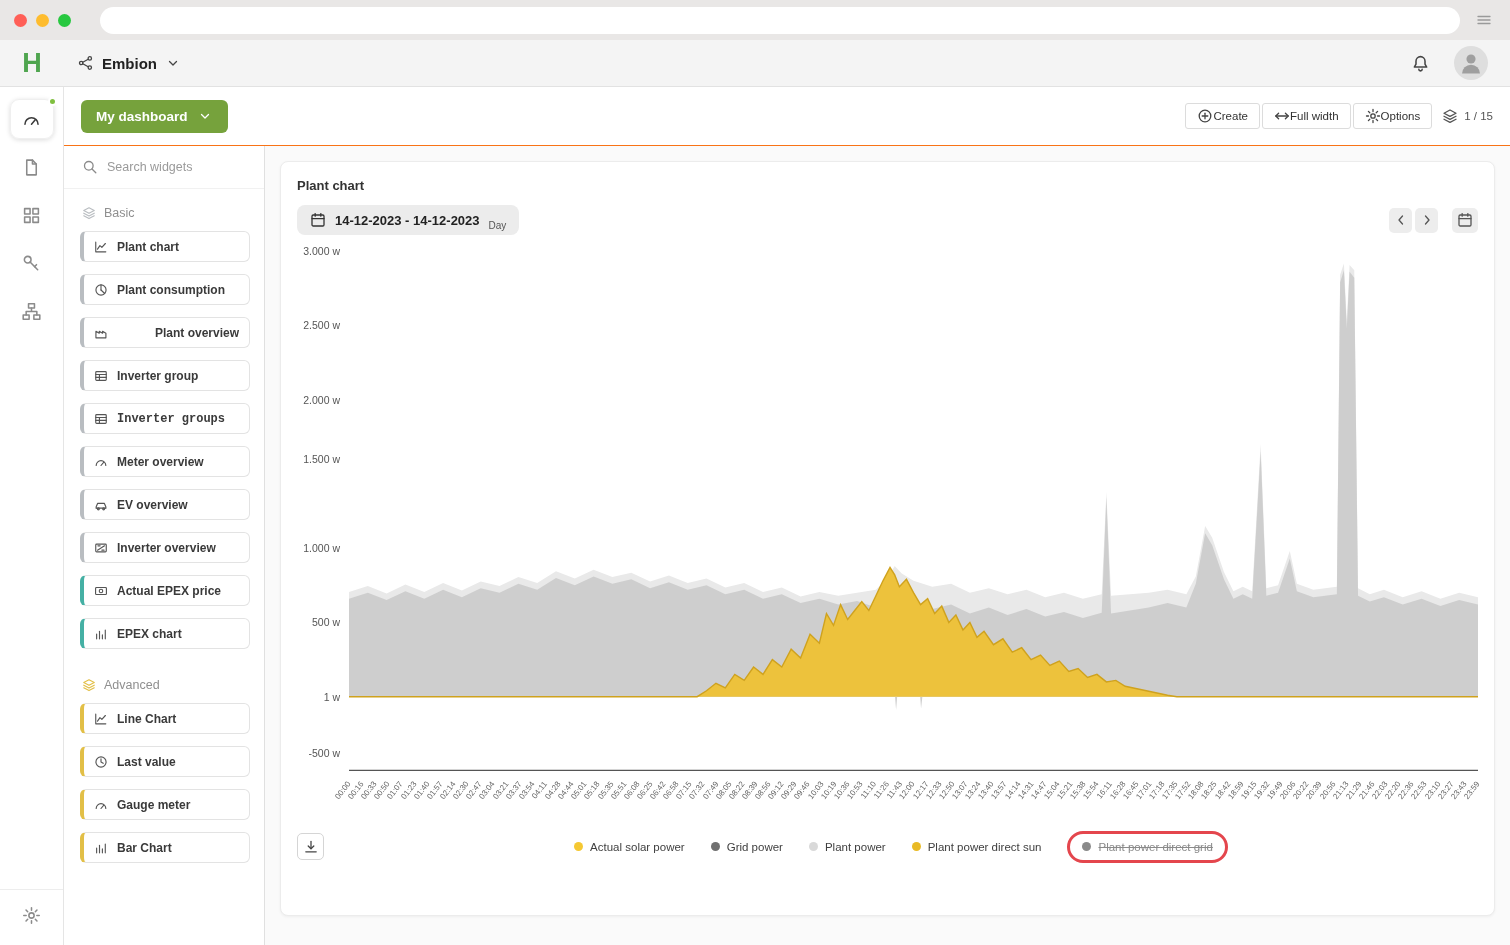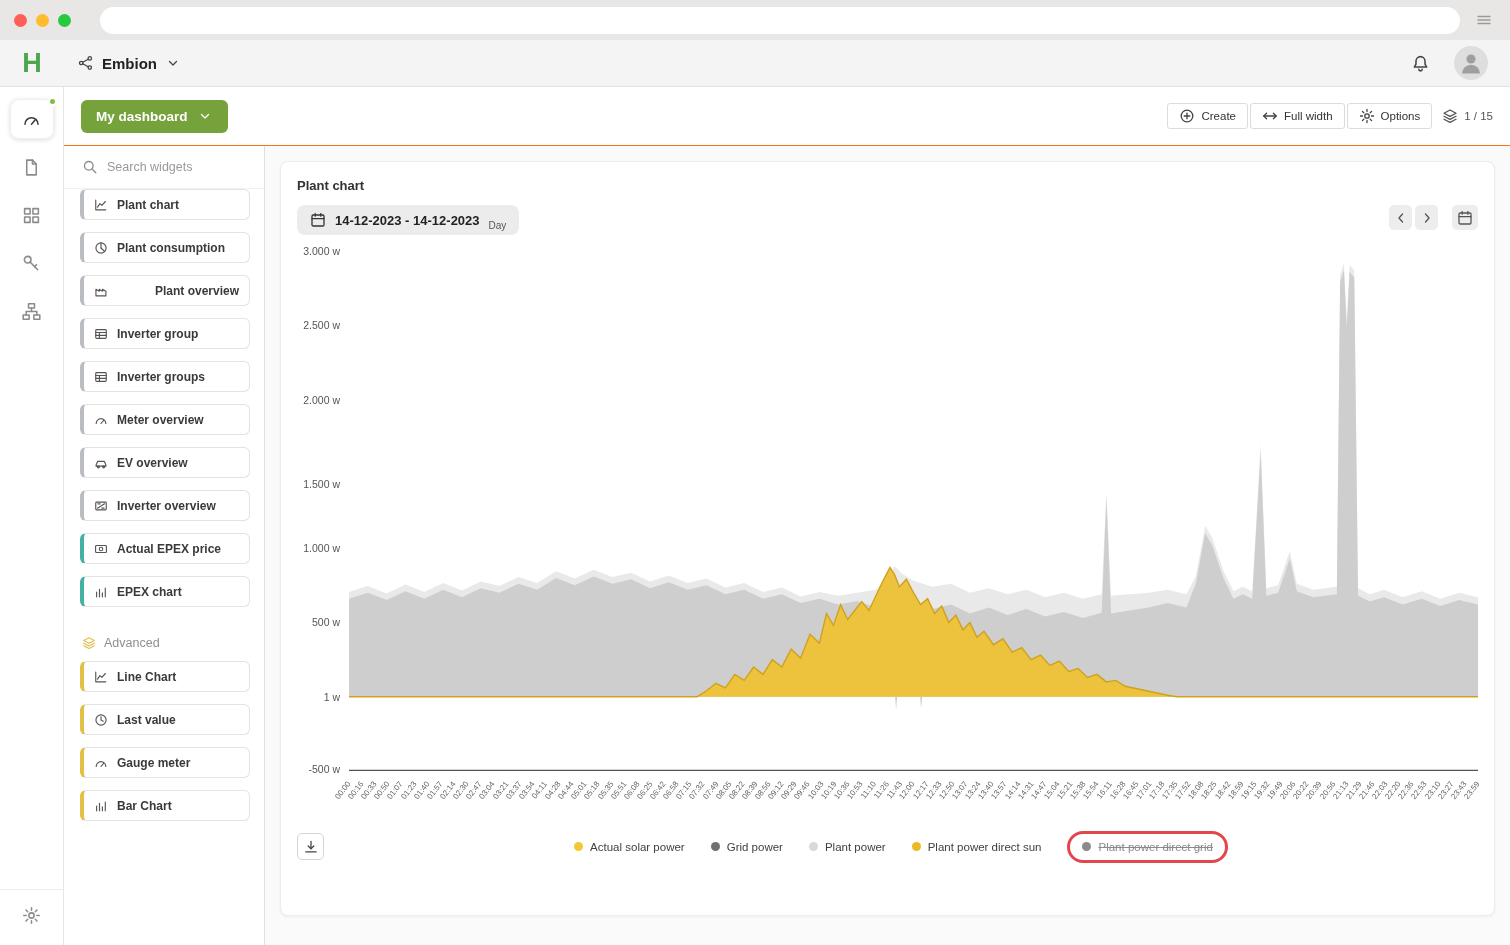--- a/index.html
+++ b/index.html
@@ -32,21 +32,21 @@
   .nav-item.active .active-dot { position:absolute; top:-3px; right:-4px; width:9px; height:9px; border-radius:50%; border:2px solid #fff; }
   .nav-bottom { margin-top:auto; width:100%; border-top:1px solid #ededed; display:flex; justify-content:center; padding:16px 0 20px; color:#8b8b8b; }
   .nav-bottom span { cursor:pointer; display:flex; }
 
   .main-col { flex:1; display:flex; flex-direction:column; min-width:0; }
 
   
   .dash-bar { flex:0 0 59px; background:#fff; border-bottom:1px solid #f97316; display:flex; align-items:center; padding:0 17px; }
   .dash-btn { color:#fff; font-weight:bold; font-size:13.5px; border:none; border-radius:6px; height:33px; padding:0 15px; display:flex; align-items:center; gap:9px; cursor:pointer; font-family:inherit; }
   .bar-right { margin-left:auto; display:flex; align-items:center; }
-  .tool-btn { background:#fff; border:1px solid #dcdcdc; border-radius:3px; height:26px; padding:0 11px; display:flex; align-items:center; gap:6px; font-size:11.5px; color:#333; margin-left:2px; cursor:pointer; font-family:inherit; }
+  .tool-btn { background:#fff; border:1px solid #dcdcdc; border-radius:3px; height:26px; padding:0 11px; display:flex; align-items:center; font-size:11.5px; color:#333; margin-left:2px; cursor:pointer; font-family:inherit; }
   .tool-btn .ti { display:flex; color:#444; }
   .page-ind { display:flex; align-items:center; gap:6px; font-size:11.5px; color:#555; margin-left:10px; }
   .page-ind span { display:flex; align-items:center; }
 
   .content-row { flex:1; display:flex; min-height:0; }
 
   
   .widget-panel { flex:0 0 201px; background:#fff; border-right:1px solid #e0e0e0; overflow:hidden; }
   .search-row { display:flex; align-items:center; gap:9px; padding:13px 12px 13px 18px; border-bottom:1px solid #f1f1f1; color:#8a8a8a; }
   .search-row input { border:none; outline:none; font-size:12.5px; width:130px; color:#333; background:transparent; font-family:inherit; }
@@ -54,21 +54,21 @@
   .wsection-h { display:flex; align-items:center; gap:8px; color:#8f8f8f; font-size:12.5px; padding:17px 0 11px 18px; }
   .witem { margin:0 14px 12px 16px; height:31px; border:1px solid #e3e3e3; border-left-width:4px; border-left-style:solid; border-radius:6px; display:flex; align-items:center; gap:9px; padding:0 10px; font-size:12px; font-weight:bold; color:#3a3a3a; cursor:pointer; background:#fff; }
   .witem .wicon { display:flex; color:#555; }
 
   
   .main-area { flex:1; background:#fafafa; padding:15px; min-width:0; }
   .card { background:#fff; border:1px solid #ececec; border-radius:8px; box-shadow:0 1px 3px rgba(0,0,0,.05); height:755px; padding:16px 16px 10px; position:relative; }
   .card-title { font-size:13px; font-weight:bold; color:#333; }
   .device-row { display:flex; align-items:center; gap:9px; margin-top:10px; font-family:"DejaVu Sans Mono", monospace; font-size:12px; color:#222; }
   .dot { width:9px; height:9px; border-radius:50%; flex:0 0 9px; }
-  .controls-row { margin-top:12px; display:flex; align-items:flex-start; }
+  .controls-row { margin-top:12px; display:flex; align-items:center; }
   .date-chip { background:#ececec; border-radius:8px; height:30px; display:flex; align-items:center; gap:9px; padding:0 13px; cursor:pointer; }
   .date-chip .ci { display:flex; color:#333; }
   .date-chip .dtext { font-weight:bold; font-size:13px; color:#222; }
   .date-chip .gran { font-size:10px; color:#555; align-self:flex-end; margin-bottom:4px; }
   .nav-btns { margin-left:auto; display:flex; align-items:center; gap:3px; }
   .icon-btn { background:#ededed; border:none; border-radius:5px; width:23px; height:25px; display:flex; align-items:center; justify-content:center; color:#555; cursor:pointer; }
   .cal-btn { width:26px; margin-left:11px; }
 
   
   .chart-wrap { margin-top:16px; display:flex; }
@@ -257,20 +257,30 @@
           <div class="search-row">
             <span style="display:flex">
                 <svg width="16" height="16" viewBox="0 0 16 16" fill="none" stroke="currentColor" stroke-width="1.3" stroke-linecap="round" stroke-linejoin="round">
                   <circle cx="6.8" cy="6.8" r="4.3"></circle>
                   <line x1="10" y1="10" x2="13.8" y2="13.8"></line>
                 </svg>
               </span>
             <input placeholder="Search widgets" style="">
           </div>
           <div id="sections">
+              <div class="wsection-h">
+                <span style="display:flex;color:#b9bdc1">
+                  <svg width="14" height="14" viewBox="0 0 16 16" fill="none" stroke="currentColor" stroke-width="1.3" stroke-linecap="round" stroke-linejoin="round">
+                    <polygon points="8 2 14 5.2 8 8.4 2 5.2"></polygon>
+                    <polyline points="2 8.2 8 11.4 14 8.2"></polyline>
+                    <polyline points="2 11.2 8 14.4 14 11.2"></polyline>
+                  </svg>
+                </span>
+                <span>Basic</span>
+              </div>
               <div class="witem" style="border-left-color: rgb(185, 189, 193);">
                 <span class="wicon">
                   <svg width="14" height="14" viewBox="0 0 16 16" fill="none" stroke="currentColor" stroke-width="1.3" stroke-linecap="round" stroke-linejoin="round">
                     <path d="M2 2.5v11h11.5"></path>
                     <polyline points="4 10.5 6.8 6.5 9 8.5 13 4"></polyline>
                   </svg>
                 </span>
                 <span>Plant chart</span>
               </div>
               <div class="witem" style="border-left-color: rgb(185, 189, 193);">
@@ -295,21 +305,21 @@
                 <span class="wicon">
                   <svg width="14" height="14" viewBox="0 0 16 16" fill="none" stroke="currentColor" stroke-width="1.3" stroke-linecap="round" stroke-linejoin="round">
                     <rect x="2" y="3" width="12" height="10" rx="1"></rect>
                     <line x1="2" y1="6.3" x2="14" y2="6.3"></line>
                     <line x1="2" y1="9.6" x2="14" y2="9.6"></line>
                     <line x1="6.2" y1="6.3" x2="6.2" y2="13"></line>
                   </svg>
                 </span>
                 <span>Inverter group</span>
               </div>
-              <div class="witem" style="border-left-color: rgb(185, 189, 193);">
+              <div class="witem" style="border-left-color: rgb(185, 189, 193); font-family: Liberation Mono, monospace;">
                 <span class="wicon">
                   <svg width="14" height="14" viewBox="0 0 16 16" fill="none" stroke="currentColor" stroke-width="1.3" stroke-linecap="round" stroke-linejoin="round">
                     <rect x="2" y="3" width="12" height="10" rx="1"></rect>
                     <line x1="2" y1="6.3" x2="14" y2="6.3"></line>
                     <line x1="2" y1="9.6" x2="14" y2="9.6"></line>
                     <line x1="6.2" y1="6.3" x2="6.2" y2="13"></line>
                   </svg>
                 </span>
                 <span>Inverter groups</span>
               </div>
@@ -457,25 +467,25 @@
                     </span>
                   </button>
               </div>
             </div>
 
             <div class="chart-wrap">
               <div class="ylabels" id="ylabels">
                   <span class="ylabel" style="top: -6px;">3.000 w</span>
                   <span class="ylabel" style="top: 68.2857px;">2.500 w</span>
                   <span class="ylabel" style="top: 142.571px;">2.000 w</span>
-                  <span class="ylabel" style="top: 227px;">1.500 w</span>
+                  <span class="ylabel" style="top: 202px;">1.500 w</span>
                   <span class="ylabel" style="top: 291.143px;">1.000 w</span>
                   <span class="ylabel" style="top: 365.429px;">500 w</span>
                   <span class="ylabel" style="top: 439.714px;">1 w</span>
-                  <span class="ylabel" style="top: 512px;">-500 w</span>
+                  <span class="ylabel" style="top: 496px;">-500 w</span>
                 </div>
               <div class="plot-col">
                 <svg id="plot" class="plot" preserveAspectRatio="none" viewBox="0 0 1135 520">
                     <path d="M0.0,445.7L0.0,341.0L18.9,335.0L37.8,342.5L56.7,333.5L75.7,341.0L94.6,332.1L113.5,339.5L132.4,330.6L151.3,335.0L170.3,326.1L189.2,332.1L208.1,320.2L227.0,327.6L245.9,318.7L264.8,326.1L283.8,321.7L302.7,330.6L321.6,324.6L340.5,332.1L359.4,327.6L378.3,336.5L397.3,332.1L416.2,341.0L435.1,336.5L454.0,345.4L472.9,341.0L491.8,344.7L510.8,341.7L529.7,338.7L541.5,326.9L548.6,315.0L555.7,322.4L567.5,329.8L586.4,335.8L605.3,332.8L624.2,341.7L643.2,337.3L662.1,343.2L681.0,338.7L699.9,346.2L718.8,341.7L737.8,347.7L756.7,343.2L761.4,240.7L766.1,344.7L785.0,343.2L804.0,341.7L822.9,338.7L841.8,343.2L851.3,325.4L860.7,274.9L867.8,286.7L879.6,320.9L889.1,340.2L898.5,335.8L908.0,340.2L916.5,193.1L922.2,337.3L934.0,334.3L945.8,300.1L952.9,332.8L969.5,338.7L993.1,335.8L996.4,23.8L1000.2,12.6L1003.1,69.8L1005.9,14.1L1010.6,19.3L1014.4,337.3L1026.2,343.2L1040.4,338.7L1059.3,346.2L1078.3,340.2L1097.2,347.7L1116.1,341.7L1135.0,346.2L1135.0,445.7Z" fill="#e9e9e9" stroke="none"></path>
                     <path d="M0.0,445.7L0.0,347.7L18.9,341.7L37.8,349.1L56.7,340.2L75.7,347.7L94.6,338.7L113.5,346.2L132.4,337.3L151.3,341.7L170.3,332.8L189.2,338.7L208.1,326.9L227.0,334.3L245.9,325.4L264.8,332.8L283.8,328.3L302.7,337.3L321.6,331.3L340.5,338.7L359.4,334.3L378.3,343.2L397.3,338.7L416.2,347.7L435.1,343.2L454.0,352.1L472.9,347.7L491.8,353.6L510.8,349.9L529.7,356.6L541.5,350.6L550.0,459.1L558.0,359.5L567.5,353.6L575.1,457.6L586.4,358.1L605.3,353.6L624.2,362.5L643.2,356.6L662.1,364.0L681.0,358.1L699.9,365.5L718.8,361.0L737.8,367.0L756.7,361.8L761.4,246.6L766.1,362.5L785.0,359.5L804.0,356.6L822.9,352.1L841.8,356.6L851.3,332.8L860.7,282.3L867.8,294.2L879.6,328.3L889.1,347.7L898.5,343.2L908.0,347.7L916.5,200.6L922.2,344.7L934.0,341.7L945.8,307.5L952.9,340.2L969.5,346.2L993.1,343.2L996.4,31.2L1000.2,19.3L1003.1,77.3L1005.9,20.8L1010.6,26.7L1014.4,344.7L1026.2,350.6L1040.4,346.2L1059.3,353.6L1078.3,347.7L1097.2,355.1L1116.1,349.1L1135.0,353.6L1135.0,445.7Z" fill="#cecece" stroke="none"></path>
                     <path d="M0.0,445.7L0.0,445.7L350.0,445.7L359.4,439.8L368.9,432.3L378.3,436.8L387.8,423.4L397.3,429.4L406.7,416.0L416.2,423.4L425.6,408.6L435.1,416.0L444.5,398.2L454.0,407.1L463.5,383.3L472.9,392.2L480.0,362.5L487.1,374.4L494.2,353.6L501.3,368.5L508.4,359.5L515.5,350.6L522.6,359.5L529.7,344.7L536.8,329.8L543.9,316.5L548.6,323.9L553.3,335.8L560.4,328.3L567.5,341.7L574.6,353.6L581.7,347.7L588.8,362.5L595.9,355.1L603.0,371.4L610.1,364.0L617.2,378.9L624.2,371.4L631.3,386.3L638.4,380.3L647.9,393.7L657.4,387.8L666.8,401.1L676.3,396.7L685.7,408.6L695.2,404.1L704.6,414.5L714.1,410.1L723.6,420.5L733.0,417.5L742.5,426.4L751.9,423.4L761.4,430.9L770.9,429.4L780.3,435.3L794.5,438.3L808.7,441.3L822.9,444.2L832.3,445.7L1135.0,445.7L1135.0,445.7Z" fill="#edc23c" stroke="none"></path>
                     <path d="M0.0,445.7L350.0,445.7L359.4,439.8L368.9,432.3L378.3,436.8L387.8,423.4L397.3,429.4L406.7,416.0L416.2,423.4L425.6,408.6L435.1,416.0L444.5,398.2L454.0,407.1L463.5,383.3L472.9,392.2L480.0,362.5L487.1,374.4L494.2,353.6L501.3,368.5L508.4,359.5L515.5,350.6L522.6,359.5L529.7,344.7L536.8,329.8L543.9,316.5L548.6,323.9L553.3,335.8L560.4,328.3L567.5,341.7L574.6,353.6L581.7,347.7L588.8,362.5L595.9,355.1L603.0,371.4L610.1,364.0L617.2,378.9L624.2,371.4L631.3,386.3L638.4,380.3L647.9,393.7L657.4,387.8L666.8,401.1L676.3,396.7L685.7,408.6L695.2,404.1L704.6,414.5L714.1,410.1L723.6,420.5L733.0,417.5L742.5,426.4L751.9,423.4L761.4,430.9L770.9,429.4L780.3,435.3L794.5,438.3L808.7,441.3L822.9,444.2L832.3,445.7L1135.0,445.7" fill="none" stroke="#cfa21e" stroke-width="1.4"></path>
                     <line x1="0" y1="519.3" x2="1135" y2="519.3" stroke="#555" stroke-width="1.2"></line>
                   </svg>
                 <div class="xlabels" id="xlabels">

